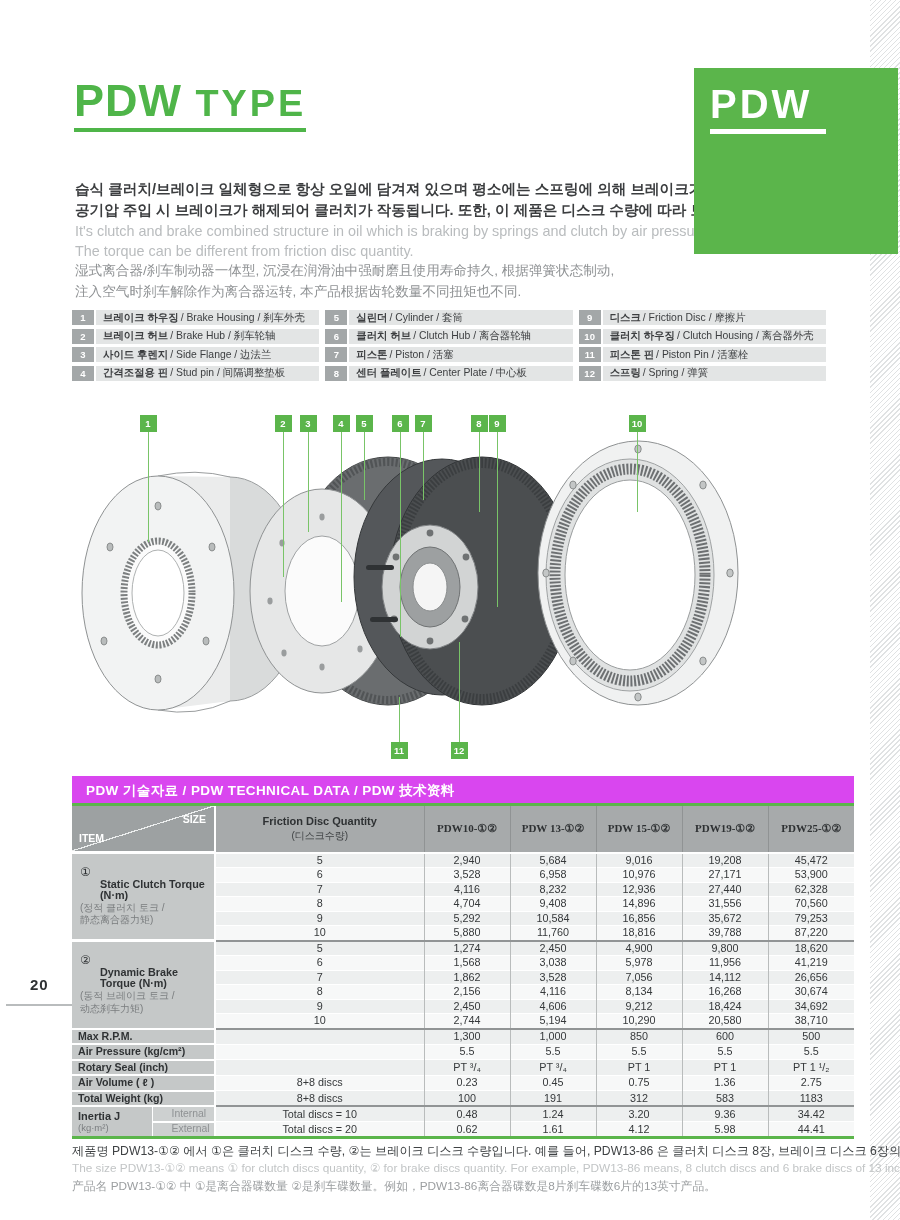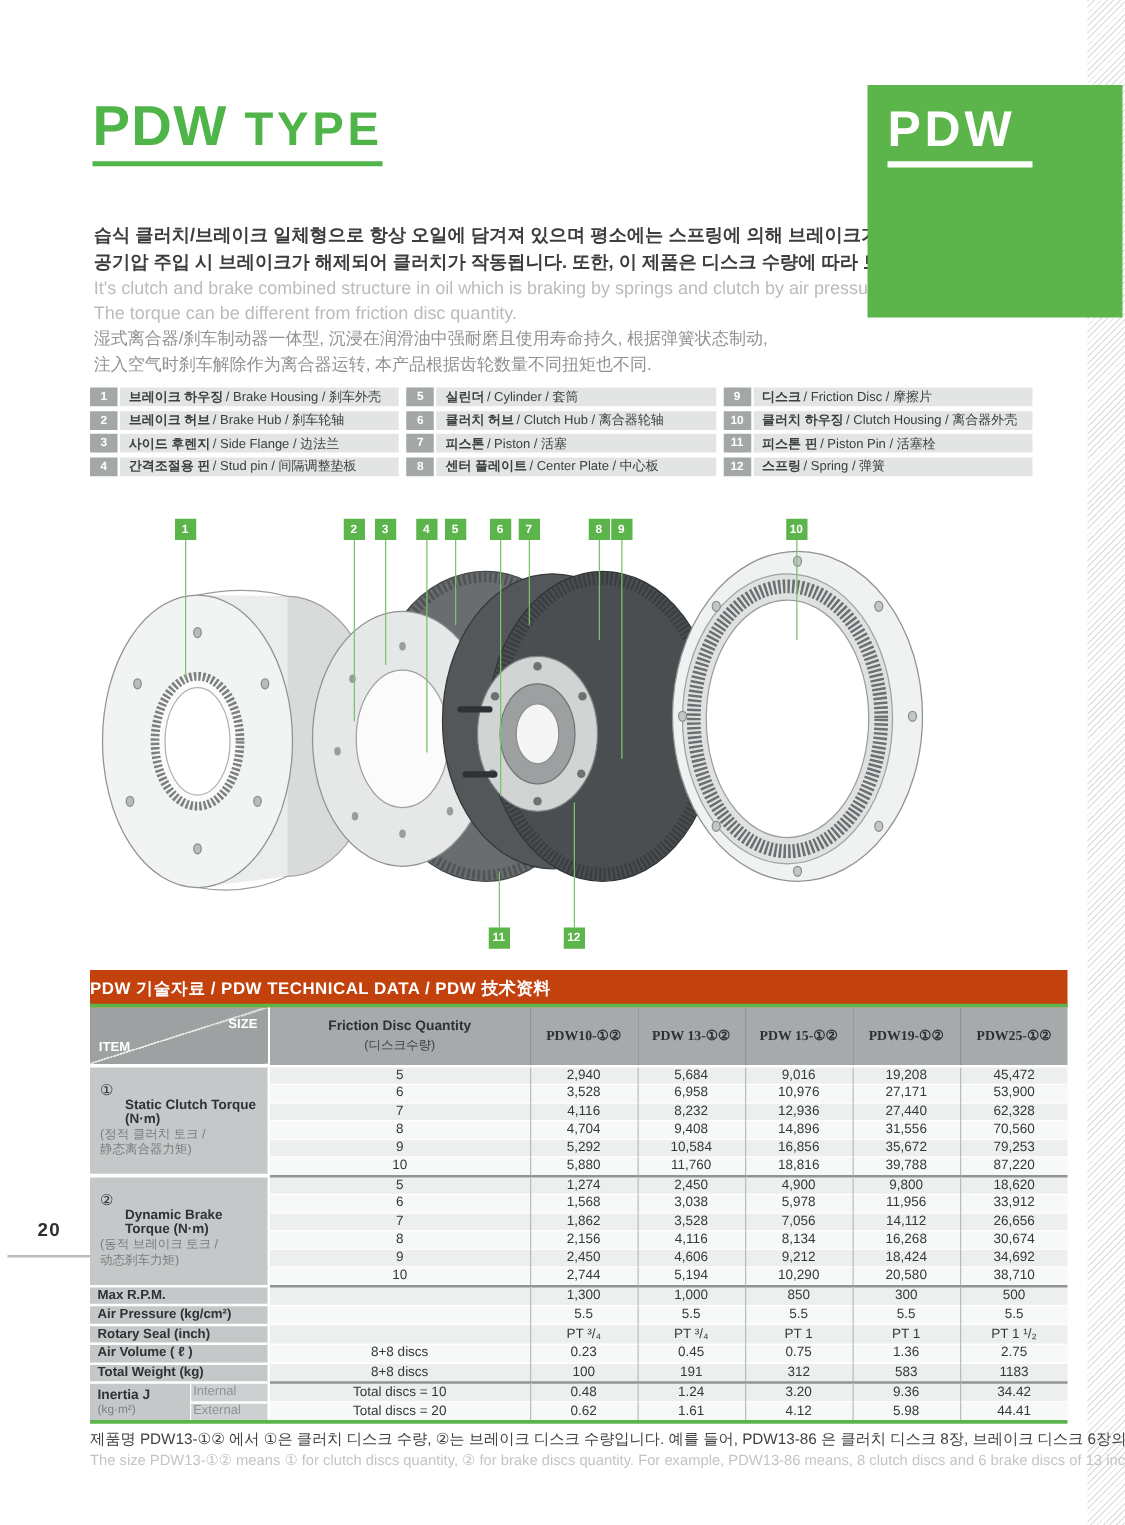--- a/index.html
+++ b/index.html
@@ -38,22 +38,22 @@
 
   
   .diagram{position:absolute;left:70px;top:405px;width:760px;height:360px;}
   .diagram svg{position:absolute;left:0;top:0;}
   .dchip{position:absolute;width:17px;height:17px;background:#5bb54b;color:#fff;font-size:9.5px;
     font-weight:bold;display:flex;align-items:center;justify-content:center;z-index:3;}
   .dline{position:absolute;width:1px;background:#79c468;z-index:2;}
 
   
   .twrap{position:absolute;left:72px;top:776px;width:782px;}
-  .tbar{height:30px;line-height:30px;background:#c2410c;border-bottom:3px solid #5bb54b;color:#fff;
-    font-weight:bold;font-size:13.5px;letter-spacing:0.4px;box-sizing:border-box;}
+  .tbar{height:30px;line-height:30px;background:#d946ef;border-bottom:3px solid #5bb54b;color:#fff;
+    font-weight:bold;font-size:13.5px;letter-spacing:0.4px;padding-left:14px;box-sizing:border-box;}
   table{border-collapse:collapse;width:782px;table-layout:fixed;}
   th,td{padding:0;margin:0;}
   .hrow th{height:45px;background:#a7aaab;border-bottom:2px solid #fff;}
   th.corner{position:relative;background-color:#9da1a2;
     background-image:linear-gradient(to bottom right,transparent 49.2%,#eceeee 49.2%,#eceeee 50.6%,transparent 50.6%);}
   .csize{position:absolute;top:7px;right:8px;color:#fff;font-size:10.5px;font-weight:bold;}
   .citem{position:absolute;bottom:7px;left:7px;color:#fff;font-size:10.5px;font-weight:bold;}
   th.qtyh{border-left:2px solid #fff;}
   .qh1{font-weight:bold;font-size:11px;color:#2e3133;}
   .qh2{font-size:10px;color:#3e4143;margin-top:2px;font-weight:normal;}
@@ -64,21 +64,21 @@
   td.val{border-left:1px solid #b9bcbc;border-top:1px solid #fff;}
   td.seclab{background:#c5c8c8;text-align:left;vertical-align:middle;padding:4px 4px 4px 8px;border-top:3px solid #fff;}
   .scirc{font-size:12px;color:#2f3234;margin-bottom:1px;}
   .sname{font-weight:bold;font-size:10.8px;color:#2f3234;margin-bottom:1px;margin-left:20px;}
   .ssub{font-size:10px;color:#7a7d7f;line-height:1.25;}
   td.rowlab{background:#c5c8c8;text-align:left;padding-left:6px;font-weight:bold;font-size:10.6px;
     color:#2f3234;border-top:2px solid #fff;}
   td.ilab{vertical-align:middle;}
   .iname{font-weight:bold;font-size:11px;color:#2f3234;}
   .iunit{font-size:9.5px;color:#7b7e80;font-weight:normal;margin-top:1px;}
-  td.sublab{background:#cdd0d0;color:#8f9294;text-align:left;padding-left:2px;font-size:10.4px;
+  td.sublab{background:#cdd0d0;color:#8f9294;text-align:left;padding-left:19px;font-size:10.4px;
     font-weight:normal;border-top:2px solid #fff;border-left:1px solid #fff;}
   tr.gsep td.qty, tr.gsep td.val{border-top:2px solid #919495;}
   .tgreen{height:3px;background:#5bb54b;}
 
   
   .footer{position:absolute;left:72px;top:1142px;width:790px;line-height:1.5;white-space:nowrap;}
   .f-ko{color:#3f4244;font-size:12.2px;}
   .f-en{color:#c2c5c6;font-size:11.8px;}
   .f-zh{color:#9b9ea0;font-size:11.8px;}
 
@@ -353,21 +353,21 @@
             <td class="val a">4,900</td>
             <td class="val a">9,800</td>
             <td class="val a">18,620</td>
           </tr>
           <tr>
             <td class="qty b">6</td>
             <td class="val b">1,568</td>
             <td class="val b">3,038</td>
             <td class="val b">5,978</td>
             <td class="val b">11,956</td>
-            <td class="val b">33,912</td>
+            <td class="val b">41,219</td>
           </tr>
           <tr>
             <td class="qty a">7</td>
             <td class="val a">1,862</td>
             <td class="val a">3,528</td>
             <td class="val a">7,056</td>
             <td class="val a">14,112</td>
             <td class="val a">26,656</td>
           </tr>
           <tr>
@@ -393,21 +393,21 @@
             <td class="val b">10,290</td>
             <td class="val b">20,580</td>
             <td class="val b">38,710</td>
           </tr>
           <tr class="gsep">
             <td class="rowlab" colspan="2">Max R.P.M.</td>
             <td class="qty a"></td>
             <td class="val a">1,300</td>
             <td class="val a">1,000</td>
             <td class="val a">850</td>
-            <td class="val a">300</td>
+            <td class="val a">600</td>
             <td class="val a">500</td>
           </tr>
           <tr>
             <td class="rowlab" colspan="2">Air Pressure (kg/cm²)</td>
             <td class="qty b"></td>
             <td class="val b">5.5</td>
             <td class="val b">5.5</td>
             <td class="val b">5.5</td>
             <td class="val b">5.5</td>
             <td class="val b">5.5</td>
@@ -462,18 +462,19 @@
             <td class="val b">44.41</td>
           </tr>
         </tbody>
     </table>
     <div class="tgreen"></div>
   </div>
 
   <div class="footer">
     <div class="f-ko">제품명 PDW13-①② 에서 ①은 클러치 디스크 수량, ②는 브레이크 디스크 수량입니다. 예를 들어, PDW13-86 은 클러치 디스크 8장, 브레이크 디스크 6장의 13인치 사이즈 제품입니다.</div>
     <div class="f-en">The size PDW13-①② means ① for clutch discs quantity, ② for brake discs quantity. For example, PDW13-86 means, 8 clutch discs and 6 brake discs of 13 inches size.</div>
+    <div class="f-zh">产品名 PDW13-①② 中 ①是离合器碟数量 ②是刹车碟数量。例如，PDW13-86离合器碟数是8片刹车碟数6片的13英寸产品。</div>
   </div>
 
   <div class="pagenum">20</div>
   <div class="pagenum-line"></div>
 
 </div>
 
 </body></html>

